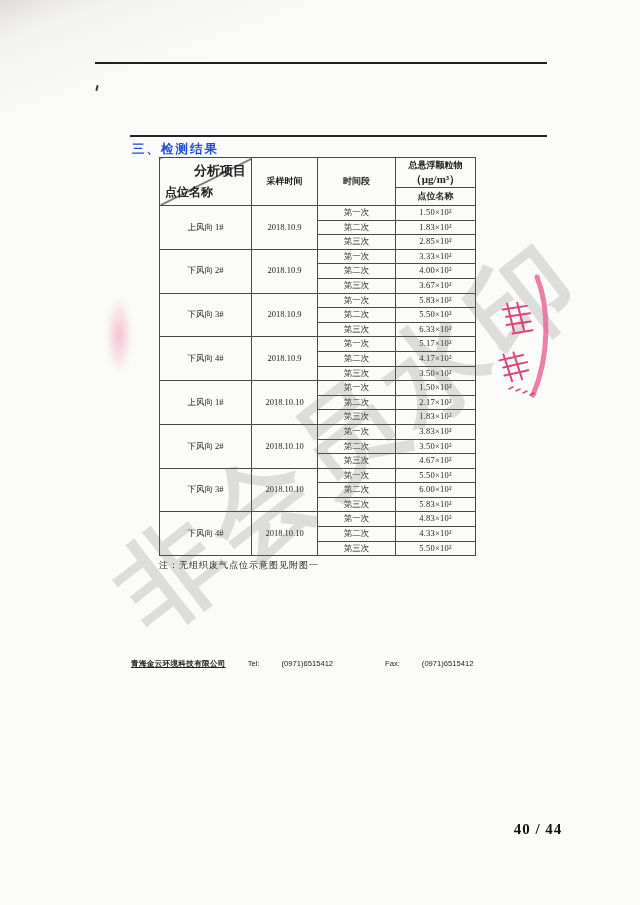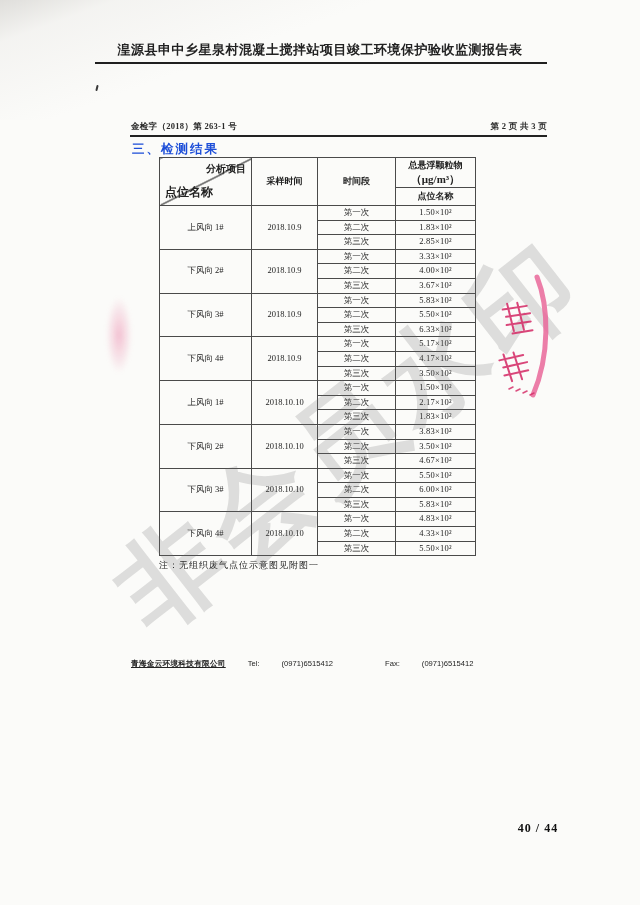--- a/index.html
+++ b/index.html
@@ -50,21 +50,21 @@
     border:1px solid #4a4a4a;text-align:center;vertical-align:middle;
     padding:0;font-weight:500;
   }
   table.results thead th{font-size:9px;font-weight:600;}
   .diag-cell{
     position:relative;
     background-image:linear-gradient(to bottom right,
       transparent calc(50% - .7px),#4a4a4a calc(50% - .7px),
       #4a4a4a calc(50% + .7px),transparent calc(50% + .7px));
   }
-  .diag-top{position:absolute;top:4px;right:5px;font-size:10px;font-weight:600;}
+  .diag-top{position:absolute;top:4px;right:5px;font-size:13px;font-weight:600;}
   .diag-bottom{position:absolute;bottom:4px;left:5px;font-size:12px;font-weight:600;}
   .unit-line{font-size:11px;font-weight:600;}
   tbody td{height:13.6px;line-height:13.6px;}
   td.value-cell{letter-spacing:.2px;}
   .note{
     position:absolute;left:159px;top:559px;
     font-size:9px;font-weight:400;letter-spacing:1px;color:#1d1d1d;
   }
   .watermark{
     position:absolute;left:350px;top:437px;
@@ -82,37 +82,32 @@
   .footer{
     position:absolute;left:131px;top:659px;width:360px;
     font-family:"Liberation Sans","DejaVu Sans",sans-serif;
     font-size:7.6px;color:#222;
   }
   .footer-line1{display:flex;align-items:baseline;gap:22px;}
   .footer-company{font-weight:700;text-decoration:underline;letter-spacing:.3px;}
   .footer-line2{margin-top:4px;}
   .page-number{
     position:absolute;left:508px;top:821px;width:60px;text-align:center;
-    font-size:12px;font-weight:700;letter-spacing:1px;color:#111;
+    font-size:15px;font-weight:700;letter-spacing:1px;color:#111;
   }
 </style>
 </head>
 <body>
 
 <div class="page">
   <div class="corner-shade"></div>
 
-  <div class="main-title">湟源县申中乡星泉村混凝土搅拌站项目竣工环境保护验收监测报告表</div>
   <div class="title-underline"></div>
   <div class="scan-artifact"></div>
 
-  <div class="doc-header">
-    <span>金检字（2018）第 263-1 号</span>
-    <span>第 2 页 共 3 页</span>
-  </div>
   <div class="header-rule"></div>
 
   <div class="section-title">三、检测结果</div>
 
   <table class="results">
     <colgroup>
       <col style="width:92px">
         <col style="width:66px">
         <col style="width:78px">
         <col style="width:80px">

